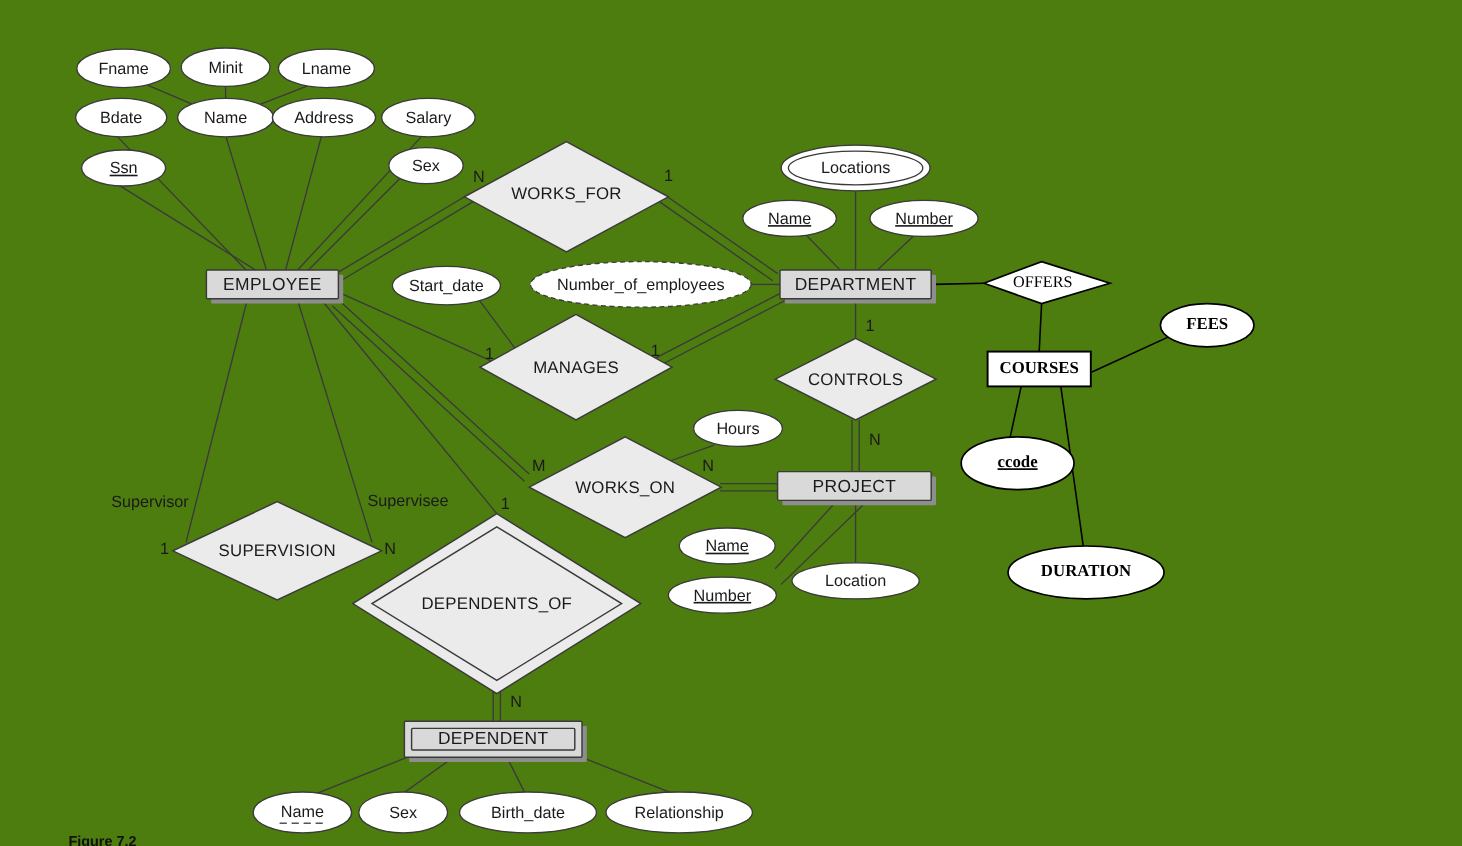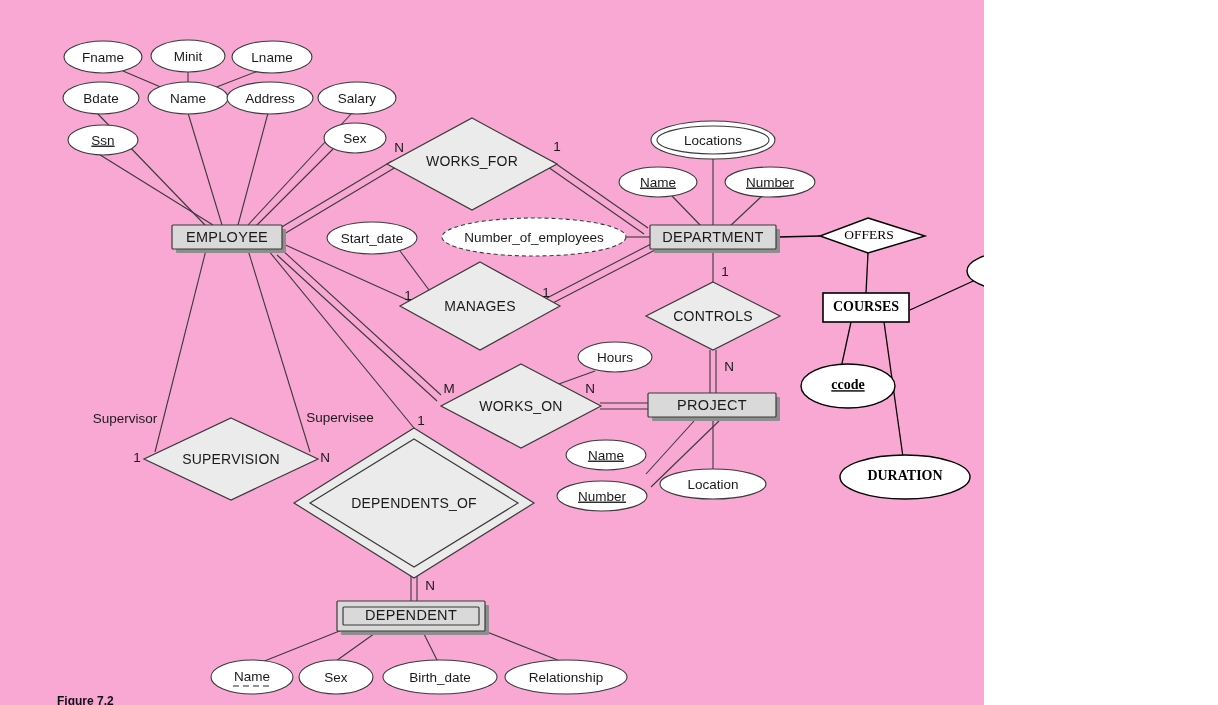--- a/index.html
+++ b/index.html
@@ -2,23 +2,23 @@
 <html><head>
 <meta charset="utf-8">
 <style>
   html, body {
     margin: 0;
     padding: 0;
     background: #ffffff;
   }
   #canvas-wrap {
     position: relative;
-    width: 984px;
+    width: 1218px;
     height: 705px;
-    background: #f9a8d4;
+    background: #4d7c0f;
     overflow: hidden;
     font-family: "Liberation Sans", sans-serif;
   }
   svg#er { display: block; width: 1218px; height: 705px; }
 
   
   .ln          { stroke: #3a3a3a; stroke-width: 1.1; fill: none; }
   .ln-black    { stroke: #000000; stroke-width: 1.3; fill: none; }
 
   .ellipse-attr {

